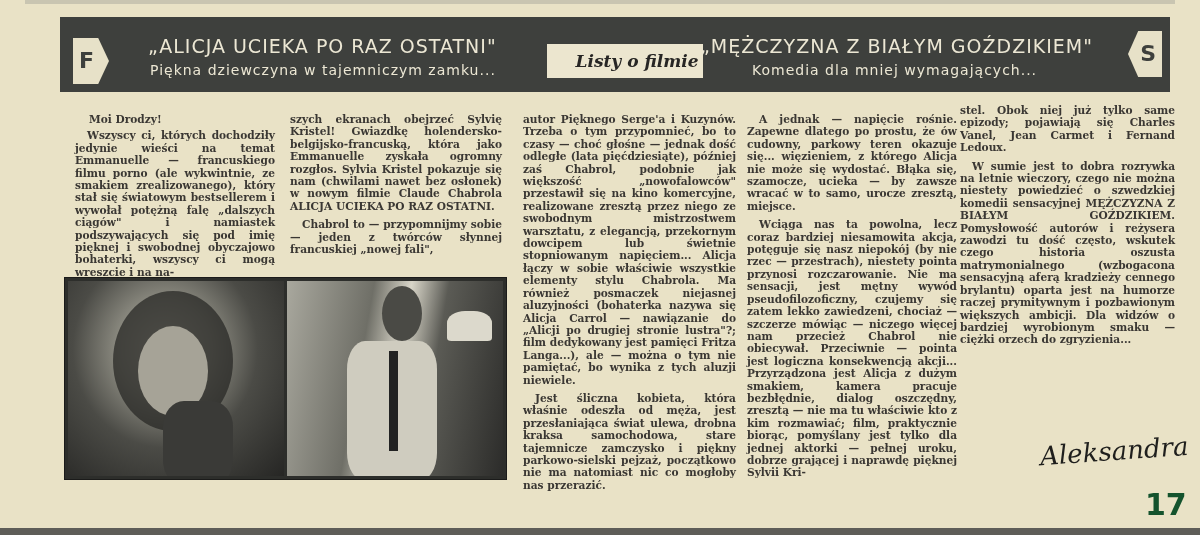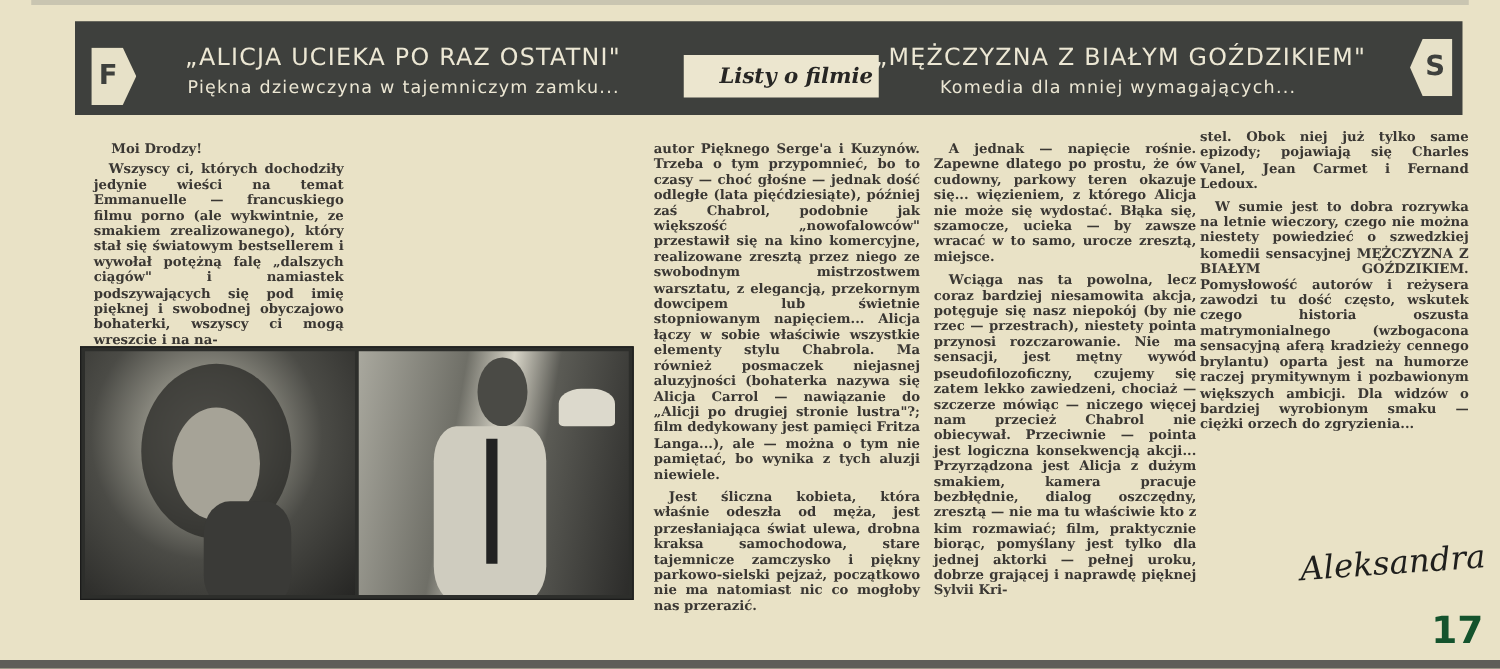--- a/index.html
+++ b/index.html
@@ -94,20 +94,22 @@
 <div class="btitle" style="left:700px; top:35px;">„MĘŻCZYZNA Z BIAŁYM GOŹDZIKIEM"</div>
 <div class="bsub" style="left:752px; top:62px;">Komedia dla mniej wymagających...</div>
 <div class="tab-s">S</div>
 
 <div class="col" style="left:75px; width:200px;">
   <p class="hd">Moi Drodzy!</p>
   <p>Wszyscy ci, których dochodziły jedynie wieści na temat Emmanuelle — francuskiego filmu porno (ale wykwintnie, ze smakiem zrealizowanego), który stał się światowym bestsellerem i wywołał potężną falę „dalszych ciągów" i namiastek podszywających się pod imię pięknej i swobodnej obyczajowo bohaterki, wszyscy ci mogą wreszcie i na na-</p>
 </div>
 
 <div class="col" style="left:290px; width:212px;">
+  <p class="noind">szych ekranach obejrzeć Sylvię Kristel! Gwiazdkę holendersko-belgijsko-francuską, która jako Emmanuelle zyskała ogromny rozgłos. Sylvia Kristel pokazuje się nam (chwilami nawet bez osłonek) w nowym filmie Claude Chabrola ALICJA UCIEKA PO RAZ OSTATNI.</p>
+  <p>Chabrol to — przypomnijmy sobie — jeden z twórców słynnej francuskiej „nowej fali",</p>
 </div>
 
 <div class="photos">
   <div class="ph ph1">
     <div class="shape" style="left:45px;top:10px;width:120px;height:140px;background:rgba(40,40,38,0.75);"></div>
     <div class="shape" style="left:70px;top:45px;width:70px;height:90px;background:#a6a397;"></div>
     <div class="shape" style="left:95px;top:120px;width:70px;height:85px;border-radius:30%;background:#3a3a37;"></div>
   </div>
   <div class="ph ph2">
     <div class="shape" style="left:95px;top:5px;width:40px;height:55px;background:#4a4a45;"></div>

